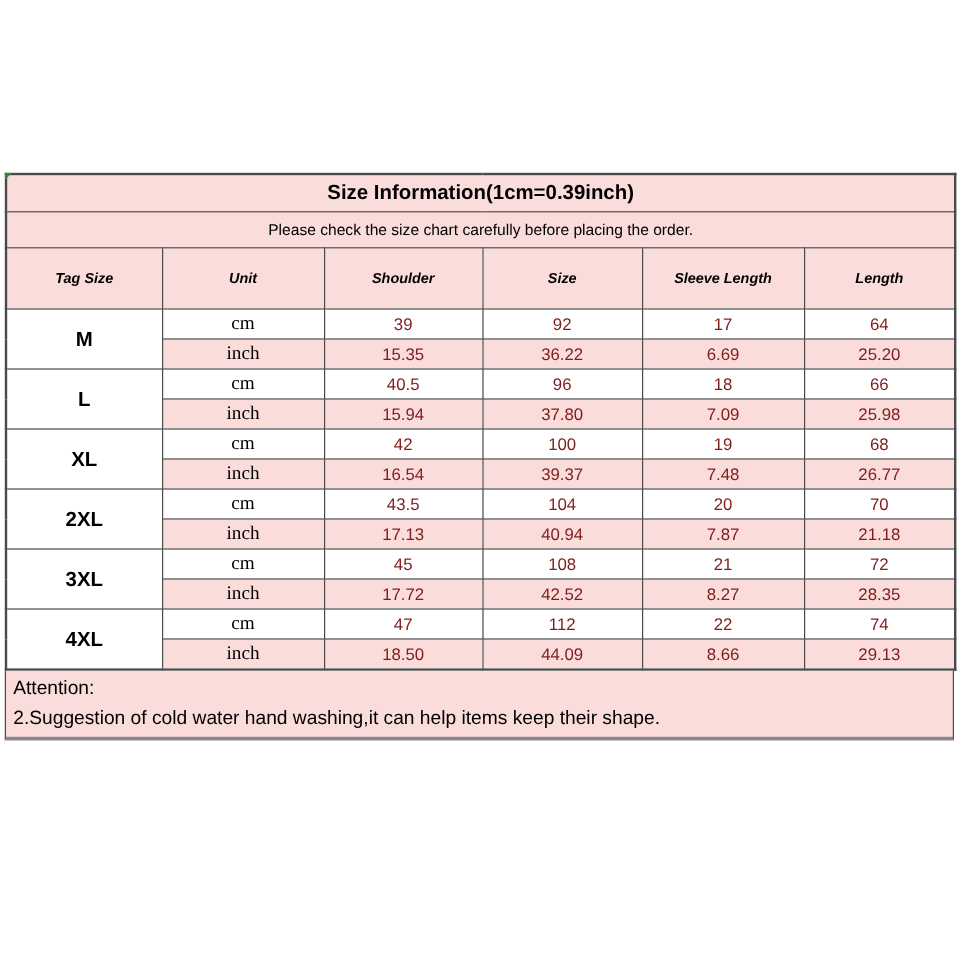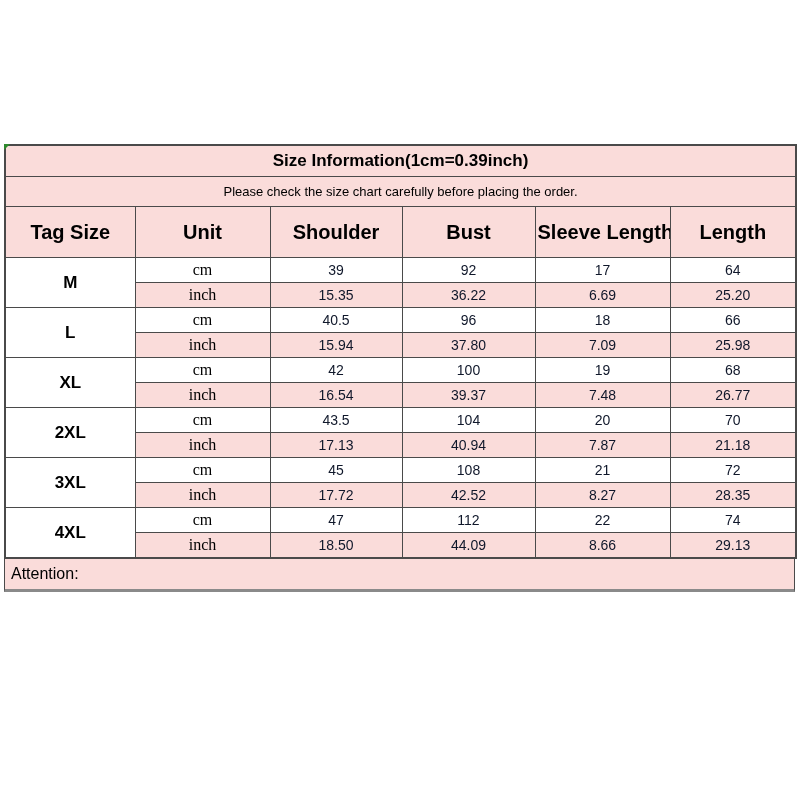--- a/index.html
+++ b/index.html
@@ -39,31 +39,32 @@
     font-size: 17px;
     font-weight: bold;
   }
   tr.subtitle-row td {
     height: 29px;
     font-size: 13px;
     font-weight: normal;
   }
   tr.header-row th {
     height: 50px;
-    font-size: 20px;
+    font-size: 12px;
     font-weight: bold;
+    font-style: italic;
   }
   tr.cm-row td, tr.inch-row td { height: 24px; }
   td.size-cell {
     font-size: 17px;
     font-weight: bold;
     background: #ffffff;
   }
   td.unit-cell { font-size: 16px; font-family: Liberation Serif, serif; }
-  td.value-cell { font-size: 14px; color: #0f172a; }
+  td.value-cell { font-size: 14px; color: #7f1d1d; }
   .attention-box {
     background: var(--pink-bg, #fadcda);
     border-left: 1px solid var(--grid-border, #4a4a4a);
     border-right: 1px solid var(--grid-border, #4a4a4a);
     border-bottom: 3px solid #8a8a8a;
     padding: 2px 0 3px 6px;
     font-size: 16px;
     line-height: 25px;
     text-align: left;
   }
@@ -97,21 +98,21 @@
       <tr class="title-row">
         <td colspan="6" class="pink">Size Information(1cm=0.39inch)</td>
       </tr>
       <tr class="subtitle-row">
         <td colspan="6" class="pink">Please check the size chart carefully before placing the order.</td>
       </tr>
       <tr class="header-row">
         <th class="pink">Tag Size</th>
         <th class="pink">Unit</th>
         <th class="pink">Shoulder</th>
-        <th class="pink">Bust</th>
+        <th class="pink">Size</th>
         <th class="pink">Sleeve Length</th>
         <th class="pink">Length</th>
       </tr>
 
       <tr class="cm-row">
         <td rowspan="2" class="size-cell">M</td>
         <td class="unit-cell white">cm</td>
         <td class="value-cell white">39</td>
         <td class="value-cell white">92</td>
         <td class="value-cell white">17</td>
@@ -202,14 +203,15 @@
         <td class="value-cell pink">18.50</td>
         <td class="value-cell pink">44.09</td>
         <td class="value-cell pink">8.66</td>
         <td class="value-cell pink">29.13</td>
       </tr>
     </tbody>
   </table>
 
   <div class="attention-box">
     <div>Attention:</div>
+    <div>2.Suggestion of cold water hand washing,it can help items keep their shape.</div>
   </div>
 </div>
 
 </body></html>

